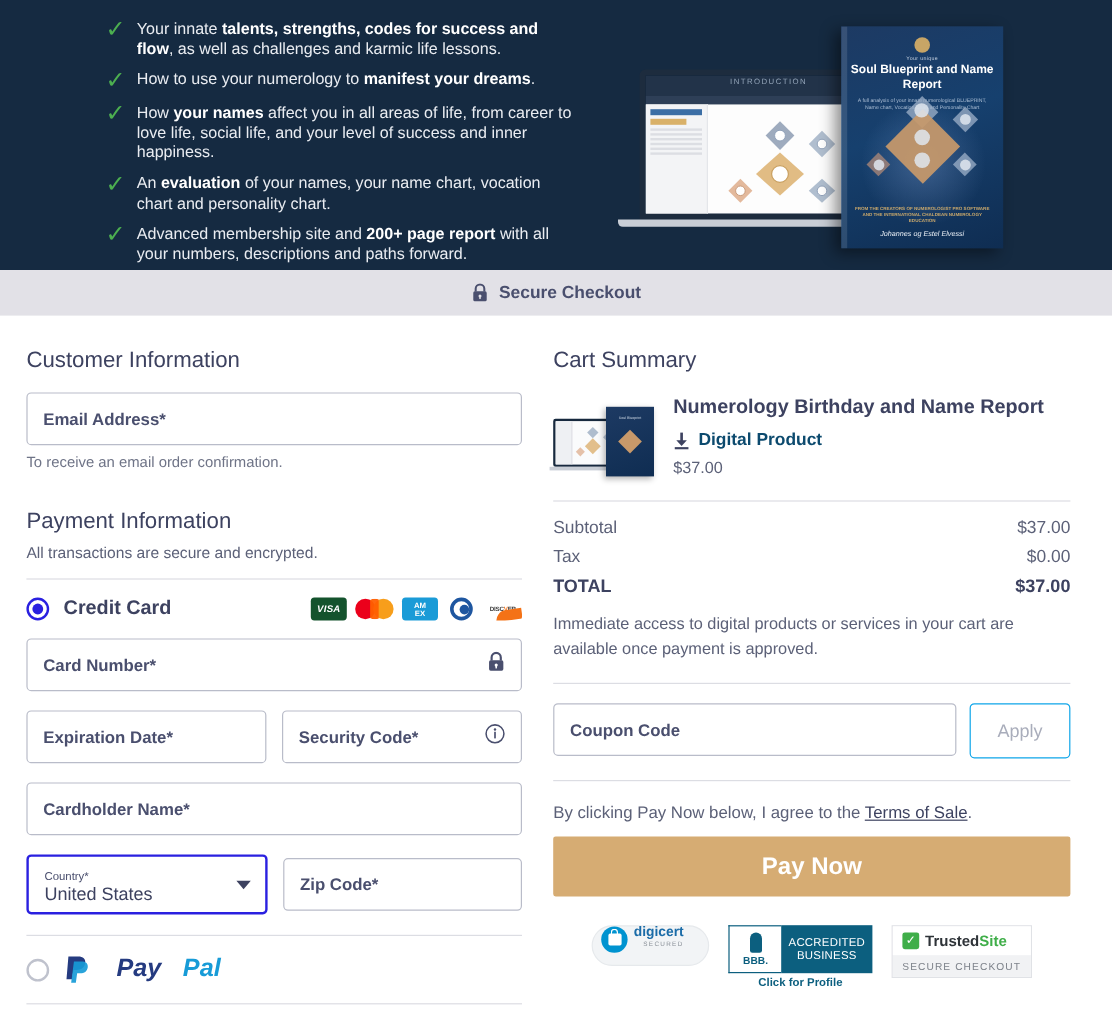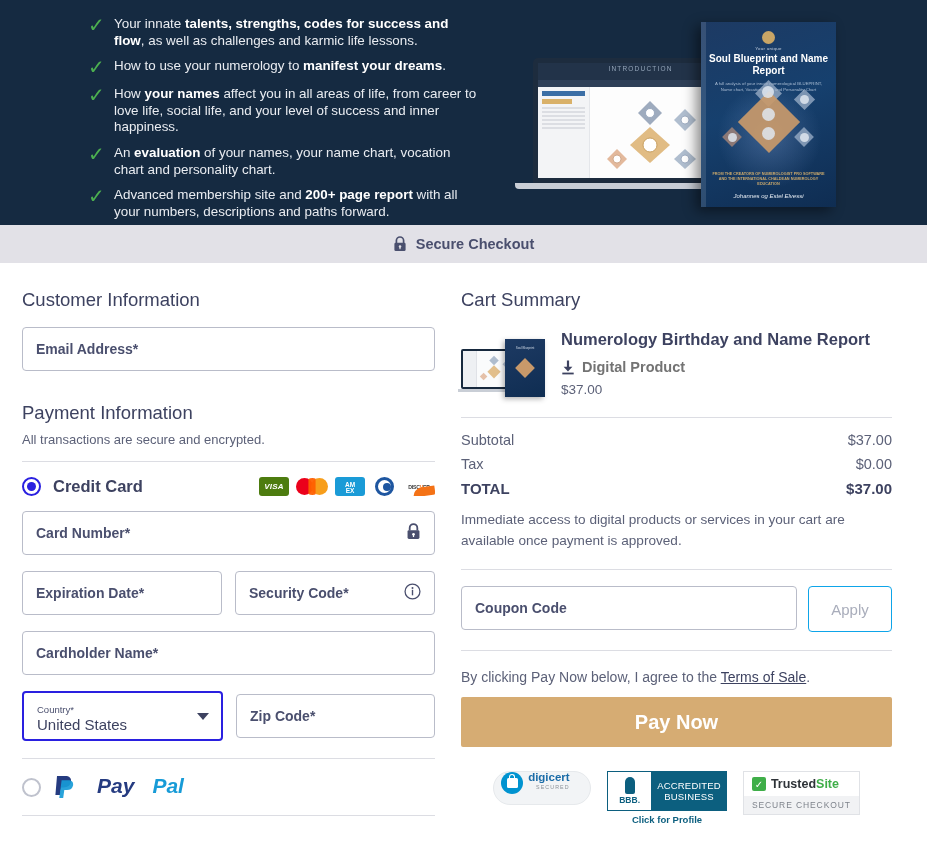--- a/index.html
+++ b/index.html
@@ -106,21 +106,21 @@
   .pm-left{display:flex;align-items:center;gap:12px;}
   .radio{
     width:19px;height:19px;border-radius:50%;border:2px solid #2a20e0;
     display:flex;align-items:center;justify-content:center;box-sizing:border-box;
   }
   .radio .dot{width:9px;height:9px;border-radius:50%;background:#2a20e0;}
   .radio.off{border-color:#bfc2cd;}
   .pm-label{font-size:16.5px;font-weight:bold;color:#3d4260;}
   .cards{display:flex;align-items:center;gap:7px;}
   .card-ic{height:19px;width:30px;border-radius:3px;display:flex;align-items:center;justify-content:center;}
-  .ic-visa{background:#4d7c0f;color:#fff;font-size:8px;font-style:italic;font-weight:bold;letter-spacing:.2px;}
+  .ic-visa{background:#14532d;color:#fff;font-size:8px;font-style:italic;font-weight:bold;letter-spacing:.2px;}
   .ic-mc{background:#fff;position:relative;width:32px;}
   .ic-mc i{position:absolute;width:17px;height:17px;border-radius:50%;top:1px;}
   .ic-mc i.a{left:0;background:#eb001b;}
   .ic-mc i.b{right:0;background:#f79e1b;}
   .ic-mc i.c{left:7.5px;width:17px;background:#ff5f00;opacity:.95;z-index:2;
     clip-path:inset(0 29% 0 29%);}
   .ic-amex{background:#1a9bd7;color:#fff;font-size:6.5px;font-weight:bold;line-height:6px;text-align:center;padding-top:3px;box-sizing:border-box;}
   .ic-dc{background:#fff;width:24px;position:relative;}
   .ic-dc .o{width:19px;height:19px;border-radius:50%;border:3px solid #1e56a0;box-sizing:border-box;position:relative;}
   .ic-dc .o:after{content:"";position:absolute;left:5px;top:2.5px;width:8px;height:8px;border-radius:50%;background:#1e56a0;}
@@ -145,21 +145,21 @@
   .thumb{width:86px;height:60px;position:relative;flex:0 0 86px;margin-top:12px;}
   .t-laptop{position:absolute;left:0;top:10px;width:56px;height:40px;background:#132b45;border:2px solid #17293e;border-radius:2px;box-sizing:border-box;overflow:hidden;}
   .t-page{background:#fafbfc;height:100%;display:flex;}
   .t-page .s{width:14px;background:#eef0f3;border-right:1px solid #e0e2e7;}
   .t-base{position:absolute;left:-3px;top:50px;width:62px;height:3px;background:#c9ced6;}
   .t-book{position:absolute;left:44px;top:0;width:40px;height:58px;background:linear-gradient(160deg,#1d3a63,#0f2d52);box-shadow:-2px 2px 5px rgba(0,0,0,.3);}
   .t-book .d{position:absolute;left:50%;top:22px;width:14px;height:14px;margin-left:-7px;background:#c8996a;transform:rotate(45deg);}
   .t-book .tt{position:absolute;left:0;right:0;top:7px;text-align:center;color:#cfd9e6;font-size:3px;}
   .item-info{flex:1;padding-top:2px;}
   .item-title{font-size:16.5px;font-weight:bold;color:#3d4260;line-height:21px;margin-bottom:9px;}
-  .item-type{display:flex;align-items:center;gap:7px;font-size:14.5px;font-weight:bold;color:#737373;margin-bottom:7px;}
+  .item-type{display:flex;align-items:center;gap:7px;font-size:14.5px;font-weight:bold;color:#0c4a6e;margin-bottom:7px;}
   .item-price{font-size:13.5px;color:#5c6178;}
   .totals{margin-top:14px;}
   .trow{display:flex;justify-content:space-between;font-size:14.5px;color:#5c6178;margin-bottom:8px;}
   .trow.total{font-weight:bold;color:#3d4260;font-size:15px;}
   .note{font-size:13.6px;color:#5c6178;line-height:21px;margin-top:12px;}
   .coupon-row{display:flex;gap:11px;margin-top:16px;}
   .coupon-row .field{flex:1;height:44px;}
   .apply-btn{
     width:82px;height:44px;border:1px solid #0ea5e9;border-radius:4px;background:#fff;
     display:flex;align-items:center;justify-content:center;
@@ -303,20 +303,21 @@
 
 <div class="main">
 
   <div class="col-left">
 
     <h2 class="section">Customer Information</h2>
 
     <div class="field">
       <span class="ph">Email Address*</span>
     </div>
+    <div class="helper">To receive an email order confirmation.</div>
 
     <h2 class="section" style="margin-top:31px;margin-bottom:8px;">Payment Information</h2>
     <div class="pay-sub" style="margin-top:0;">All transactions are secure and encrypted.</div>
 
     <div class="hr"></div>
 
     <div class="pay-method">
       <div class="pm-left">
         <div class="radio">
             <div class="dot"></div>

